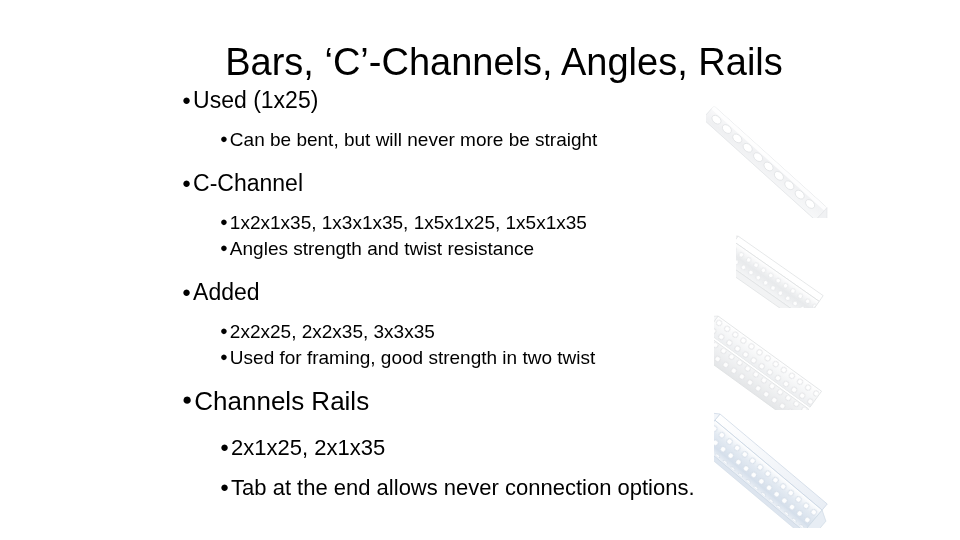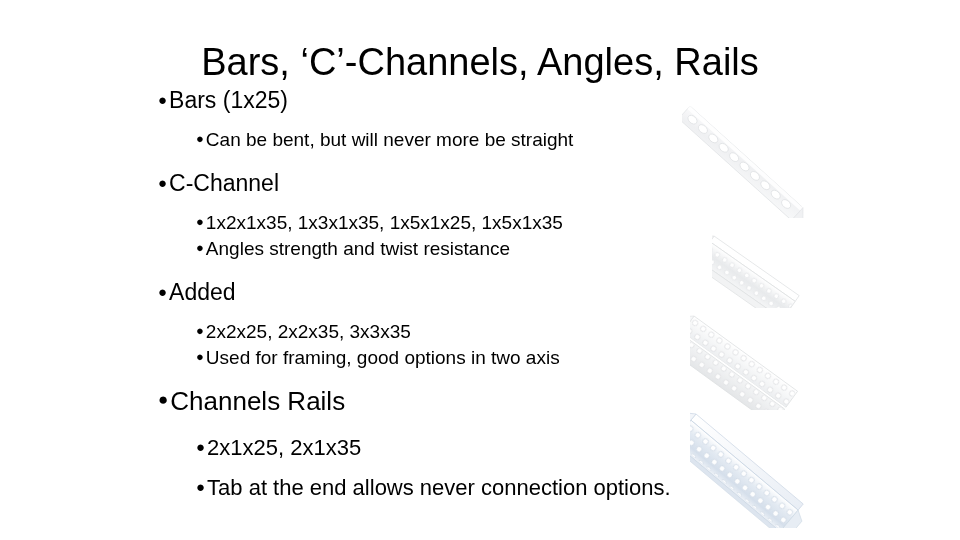--- a/index.html
+++ b/index.html
@@ -8,20 +8,21 @@
     background: #ffffff;
   }
   #slide {
     position: relative;
     width: 872px;
     height: 540px;
     background: #ffffff;
     overflow: hidden;
     font-family: "Liberation Sans", sans-serif;
     color: #000000;
+    margin-left: 24px;
   }
 
   
   #slide-title {
     position: absolute;
     left: 0;
     top: 40px;
     width: 960px;
     text-align: center;
     font-size: 38px;
@@ -119,21 +120,21 @@
 
 <div id="slide">
 
   <div id="slide-title">Bars, ‘C’-Channels, Angles, Rails</div>
 
   <div id="body-list">
 
     <div class="group">
       <div class="bullet lvl1">
         <span class="marker">●</span>
-        <span class="txt">Bars (1x25)</span>
+        <span class="txt">Used (1x25)</span>
       </div>
       <div class="gap-sm"></div>
       <div class="bullet lvl2">
         <span class="marker">●</span>
         <span class="txt">Can be bent, but will never more be straight</span>
       </div>
     </div>
 
     <div class="gap-lg"></div>
 
@@ -160,21 +161,21 @@
         <span class="marker">●</span>
         <span class="txt">Added</span>
       </div>
       <div class="gap-sm"></div>
       <div class="bullet lvl2">
         <span class="marker">●</span>
         <span class="txt">2x2x25, 2x2x35, 3x3x35</span>
       </div>
       <div class="bullet lvl2">
         <span class="marker">●</span>
-        <span class="txt">Used for framing, good options in two axis</span>
+        <span class="txt">Used for framing, good strength in two twist</span>
       </div>
     </div>
 
     <div class="gap-md"></div>
 
     <div class="group">
       <div class="bullet lvl1 big">
         <span class="marker">●</span>
         <span class="txt">Channels Rails</span>
       </div>

